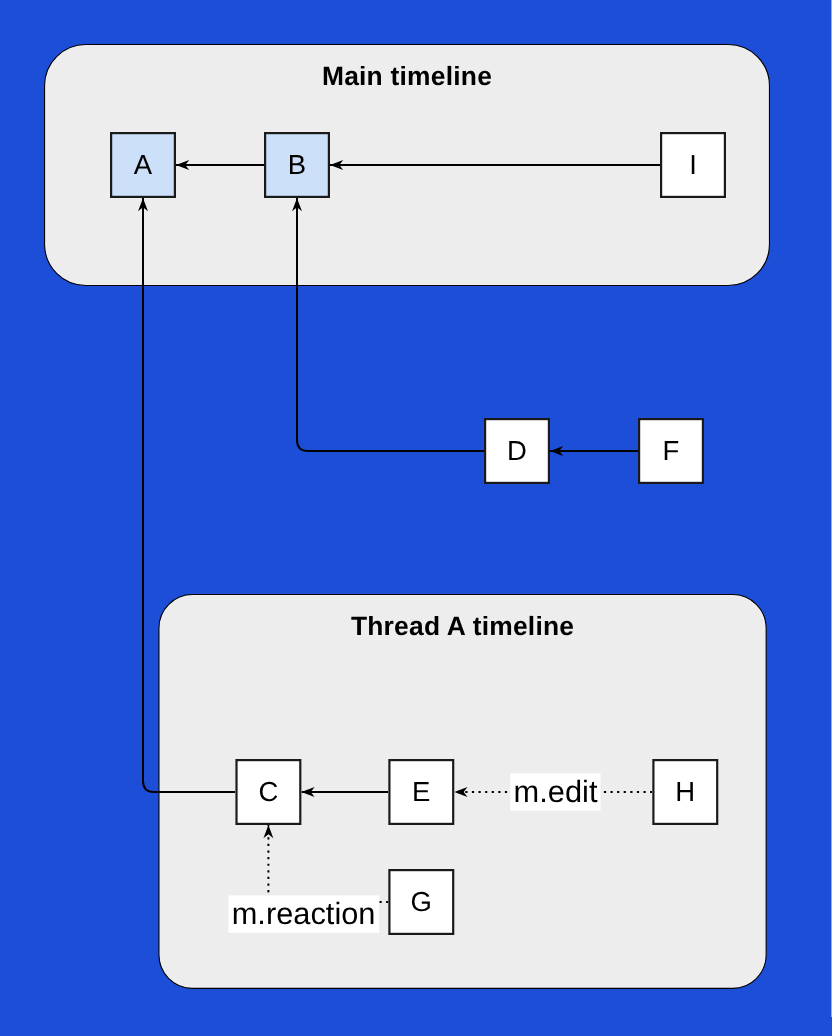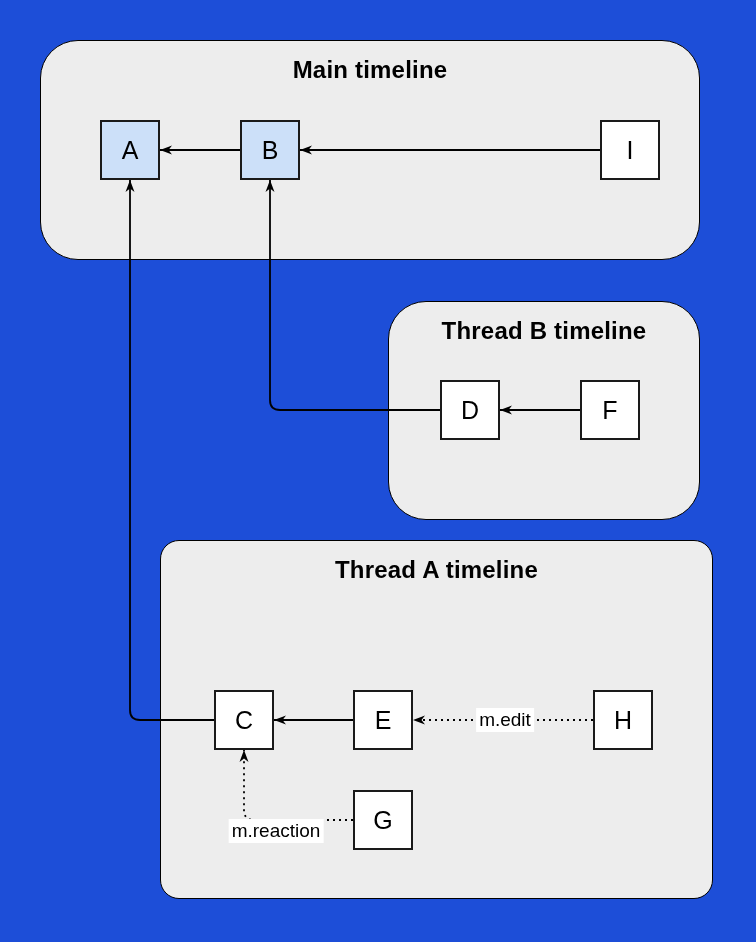--- a/index.html
+++ b/index.html
@@ -33,21 +33,21 @@
   .container .title {
     width: 100%;
     text-align: center;
     padding-top: 15px;
     font-size: 24px;
     font-weight: bold;
     letter-spacing: 0.2px;
   }
   .c-main    { left: 40px;  top: 40px;  width: 660px; height: 220px; }
   .c-threadb { left: 388px; top: 301px; width: 312px; height: 219px; }
-  .c-threada { left: 160px; top: 540px; width: 553px; height: 359px; border-radius: 19px; }
+  .c-threada { left: 144px; top: 540px; width: 553px; height: 359px; border-radius: 31px; }
 
   
   svg.edges {
     position: absolute;
     left: 0; top: 0;
     width: 756px; height: 942px;
     overflow: visible;
   }
   svg.edges path.edge {
     fill: none;
@@ -77,37 +77,34 @@
   .n-c { left: 214px; top: 690px; }
   .n-e { left: 353px; top: 690px; }
   .n-h { left: 593px; top: 690px; }
   .n-g { left: 353px; top: 790px; }
 
   
   .edge-label {
     position: absolute;
     transform: translate(-50%, -50%);
     background: var(--label-bg);
-    font-size: 19px;
+    font-size: 28px;
     padding: 1px 3px;
     white-space: nowrap;
   }
   .l-medit     { left: 505px; top: 720px; }
   .l-mreaction { left: 276px; top: 831px; }
 </style>
 </head>
 <body>
 
 <div class="canvas">
 
   <div class="container c-main">
     <div class="title">Main timeline</div>
-  </div>
-  <div class="container c-threadb">
-    <div class="title">Thread B timeline</div>
   </div>
   <div class="container c-threada">
     <div class="title">Thread A timeline</div>
   </div>
 
   <svg class="edges" xmlns="http://www.w3.org/2000/svg">
     <defs>
       <marker id="arr" markerUnits="userSpaceOnUse" markerWidth="16" markerHeight="12" refX="12.5" refY="5" orient="auto">
         <path class="arrowhead" d="M0.5,0.5 L12.5,5 L0.5,9.5 L4,5 Z"></path>
       </marker>

